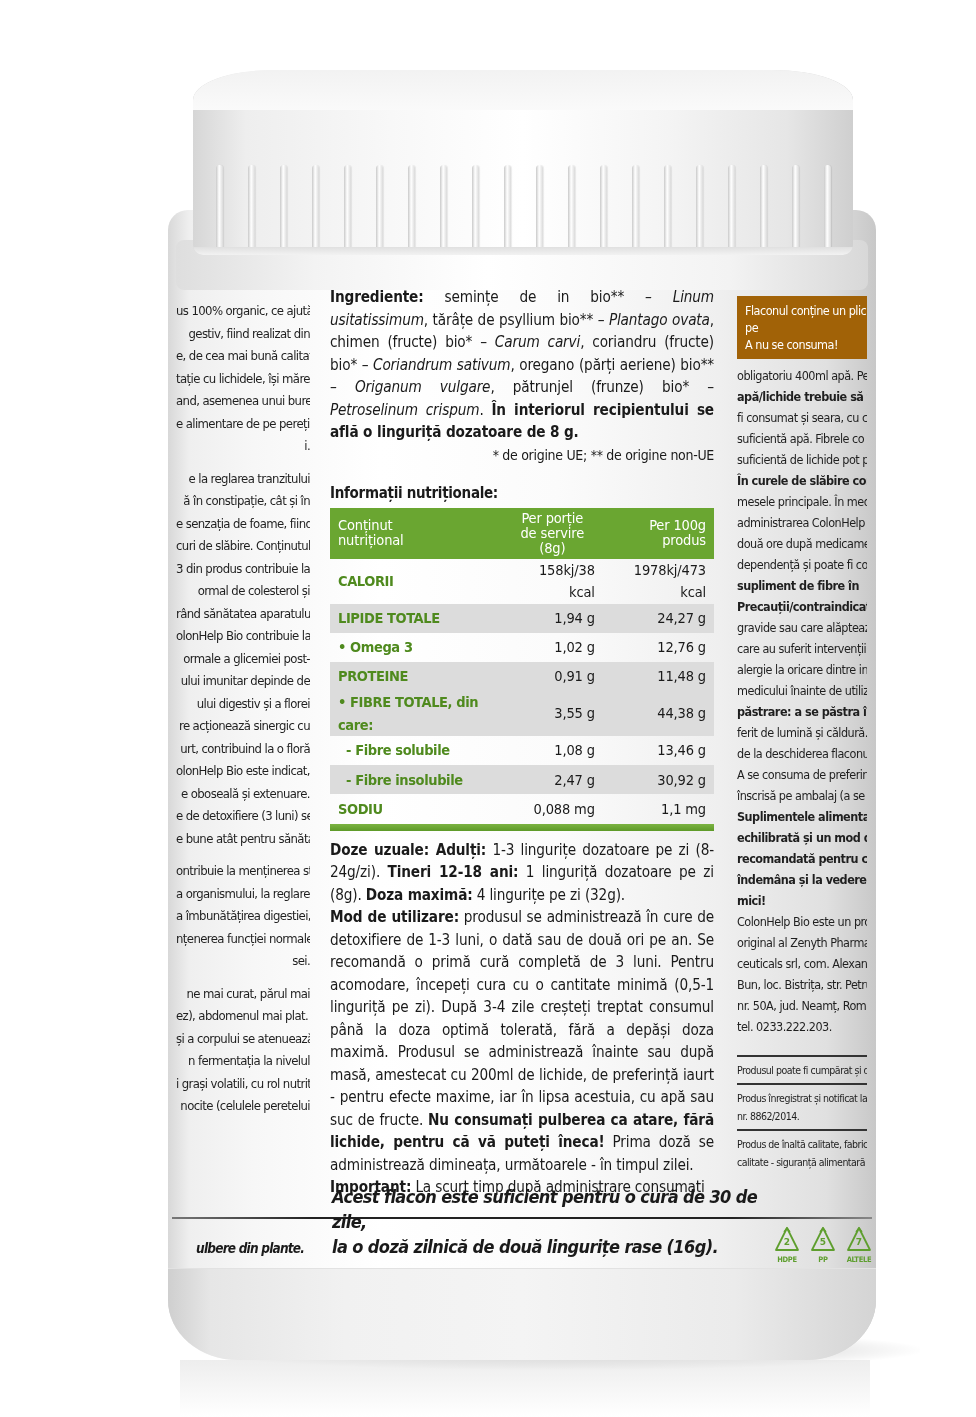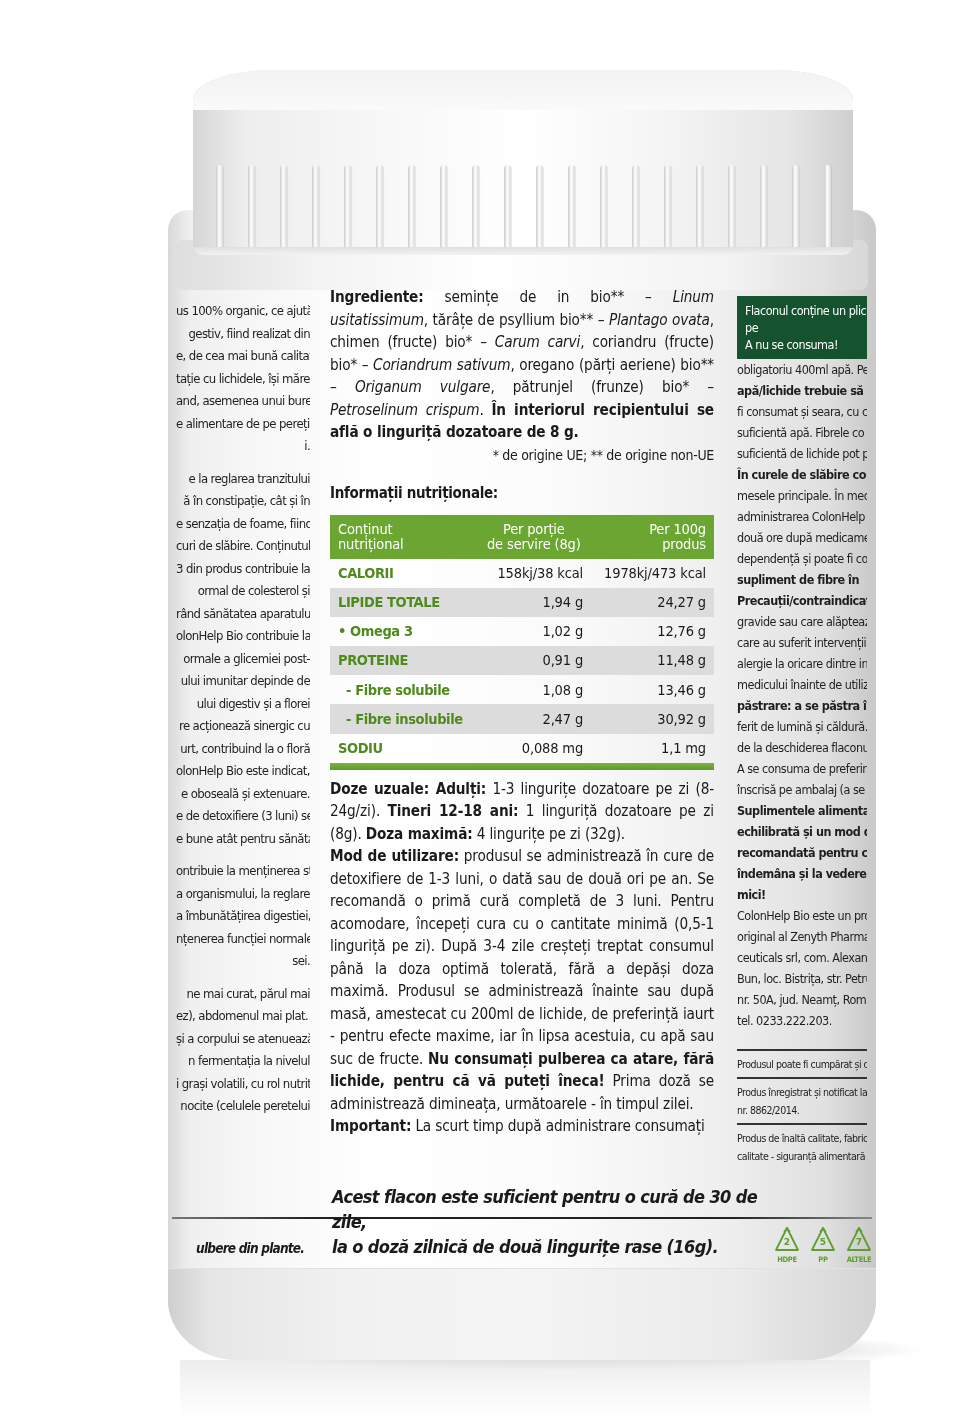--- a/index.html
+++ b/index.html
@@ -61,21 +61,21 @@
   .label-text { font-size: 15.2px; line-height: 22.5px; letter-spacing: -0.15px; }
   .center-panel {
     position: absolute; left: 330px; top: 286px; width: 384px;
   }
   .center-panel p { text-align: justify; }
   .b { font-weight: bold; }
   .i { font-style: italic; }
   .footnote { font-size: 14px; letter-spacing: -0.3px; text-align: right; }
   .nut-title { font-weight: bold; font-size: 15px; margin-top: 16px; letter-spacing: -0.3px; }
 
-  .nut-table { width: 384px; margin-top: 10px; border-collapse: collapse; font-size: 14.5px; }
+  .nut-table { width: 384px; margin-top: 3px; border-collapse: collapse; font-size: 14.5px; }
   .nut-head {
     background: #6aa631; color: #ffffff; height: 44px;
   }
   .nut-head td { padding: 3px 8px; line-height: 15px; vertical-align: middle; font-size: 14.5px; }
   .nut-head td.c2, .nut-head td.c3 { text-align: right; }
   .nut-head td.c2 { text-align: center; }
   .nut-row { height: 29.2px; }
   .nut-row.alt { background: #dcdcdc; }
   .nut-row td { padding: 0 8px; }
   .nut-row td.c1 { color: #4f8a1e; font-weight: bold; letter-spacing: -0.4px; }
@@ -92,22 +92,22 @@
   .left-panel .ln { white-space: nowrap; text-align: right; }
   .left-panel .gap { height: 10px; }
 
   
   .right-panel {
     position: absolute; left: 737px; top: 296px; width: 130px; overflow: hidden;
     font-size: 12.5px; line-height: 21px; color: #1f1f1f; letter-spacing: -0.5px;
   }
   .right-panel .ln { white-space: nowrap; }
   .green-box {
-    background: #14532d; color: #ffffff; padding: 6px 8px; width: 140px;
-    font-size: 12.5px; line-height: 17px; 
+    background: #a16207; color: #ffffff; padding: 6px 8px; width: 140px;
+    font-size: 12.5px; line-height: 17px; margin-bottom: 6px;
   }
   .right-panel .small { font-size: 10.5px; line-height: 18px; }
   .right-panel .sep { height: 2px; background: #333; margin: 4px 0; width: 140px; }
 
   
   .divider {
     position: absolute; left: 172px; top: 1217px; width: 700px; height: 2px;
     background: linear-gradient(to right, #777, #222 20%, #222 80%, #888);
   }
   .bottom-left {
@@ -233,20 +233,25 @@
         <tr class="nut-row">
           <td class="c1">• Omega 3</td>
           <td class="c2">1,02 g</td>
           <td class="c3">12,76 g</td>
         </tr>
         <tr class="nut-row alt">
           <td class="c1">PROTEINE</td>
           <td class="c2">0,91 g</td>
           <td class="c3">11,48 g</td>
         </tr>
+        <tr class="nut-row alt">
+          <td class="c1">• FIBRE TOTALE, din care:</td>
+          <td class="c2">3,55 g</td>
+          <td class="c3">44,38 g</td>
+        </tr>
         <tr class="nut-row">
           <td class="c1" style="padding-left: 16px;">  - Fibre solubile</td>
           <td class="c2">1,08 g</td>
           <td class="c3">13,46 g</td>
         </tr>
         <tr class="nut-row alt">
           <td class="c1" style="padding-left: 16px;">  - Fibre insolubile</td>
           <td class="c2">2,47 g</td>
           <td class="c3">30,92 g</td>
         </tr>

